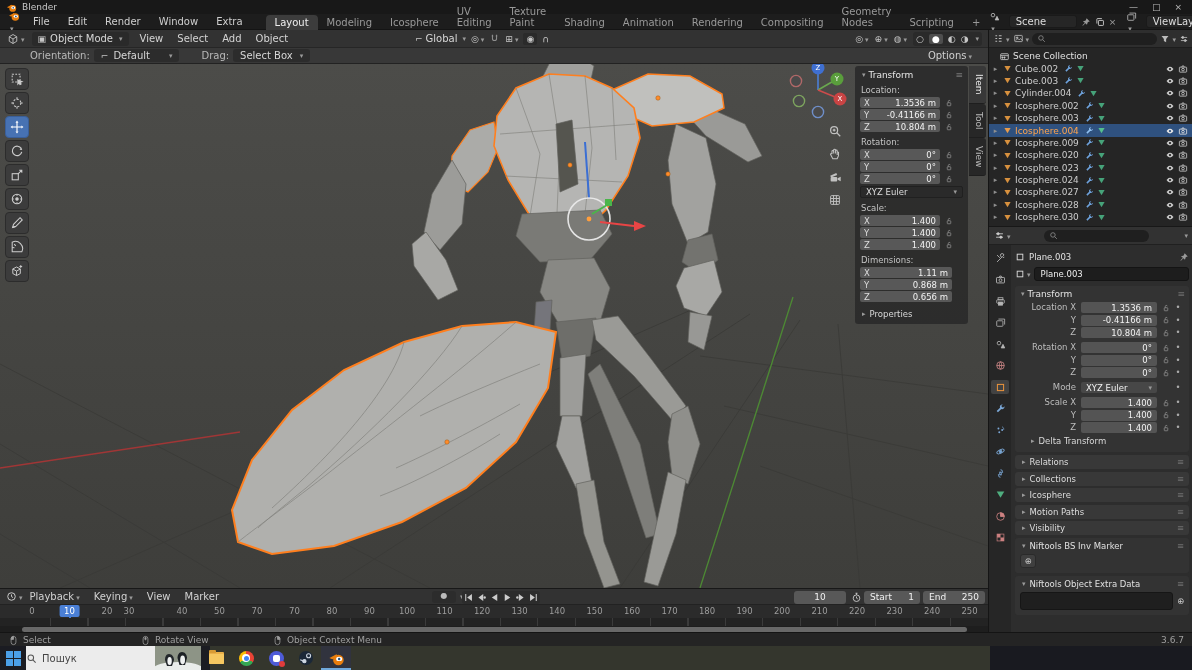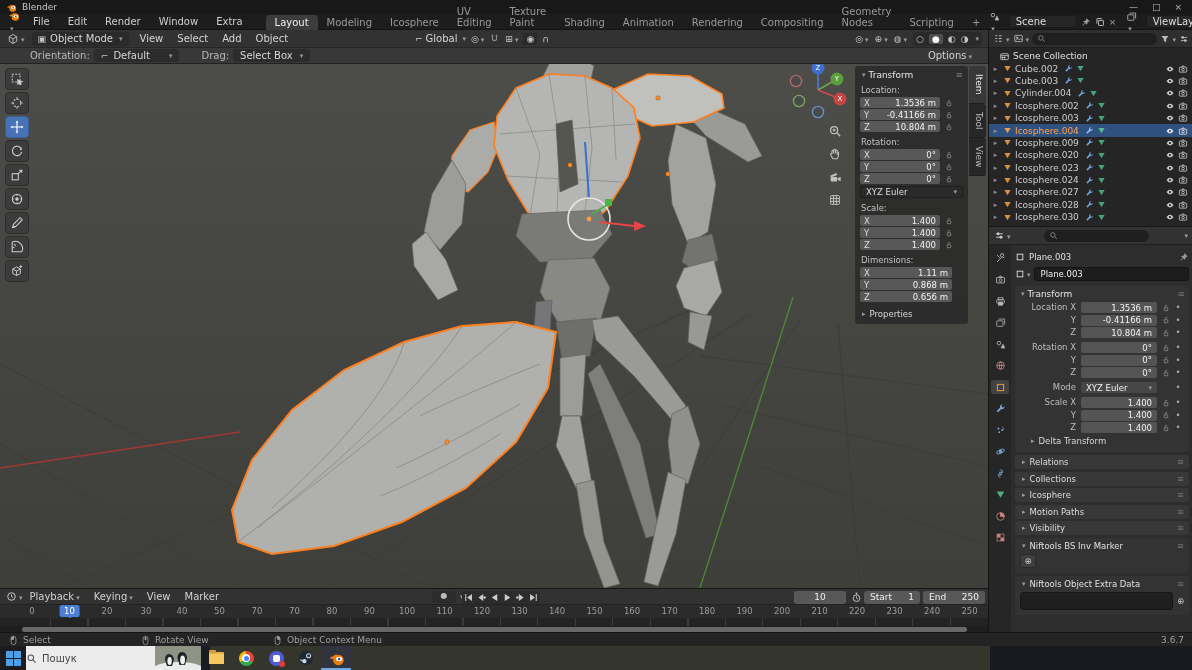--- a/index.html
+++ b/index.html
@@ -926,21 +926,21 @@
             <span>1</span>
           </span>
         <span class="tlwidget" style="left:923px;top:1.5px;width:62px;justify-content:space-between;padding:0 6px">
             <span>End</span>
             <span>250</span>
           </span>
       </div>
       <div id="ruler">
         <span class="tick" style="left:32px">0</span>
         <span class="tick" style="left:107px">20</span>
-        <span class="tick" style="left:146px">30</span>
+        <span class="tick" style="left:129px">30</span>
         <span class="tick" style="left:182px">40</span>
         <span class="tick" style="left:219.5px">50</span>
         <span class="tick" style="left:257px">70</span>
         <span class="tick" style="left:294.5px">70</span>
         <span class="tick" style="left:332px">80</span>
         <span class="tick" style="left:369.5px">90</span>
         <span class="tick" style="left:407px">100</span>
         <span class="tick" style="left:444.5px">110</span>
         <span class="tick" style="left:482px">120</span>
         <span class="tick" style="left:519.5px">130</span>

